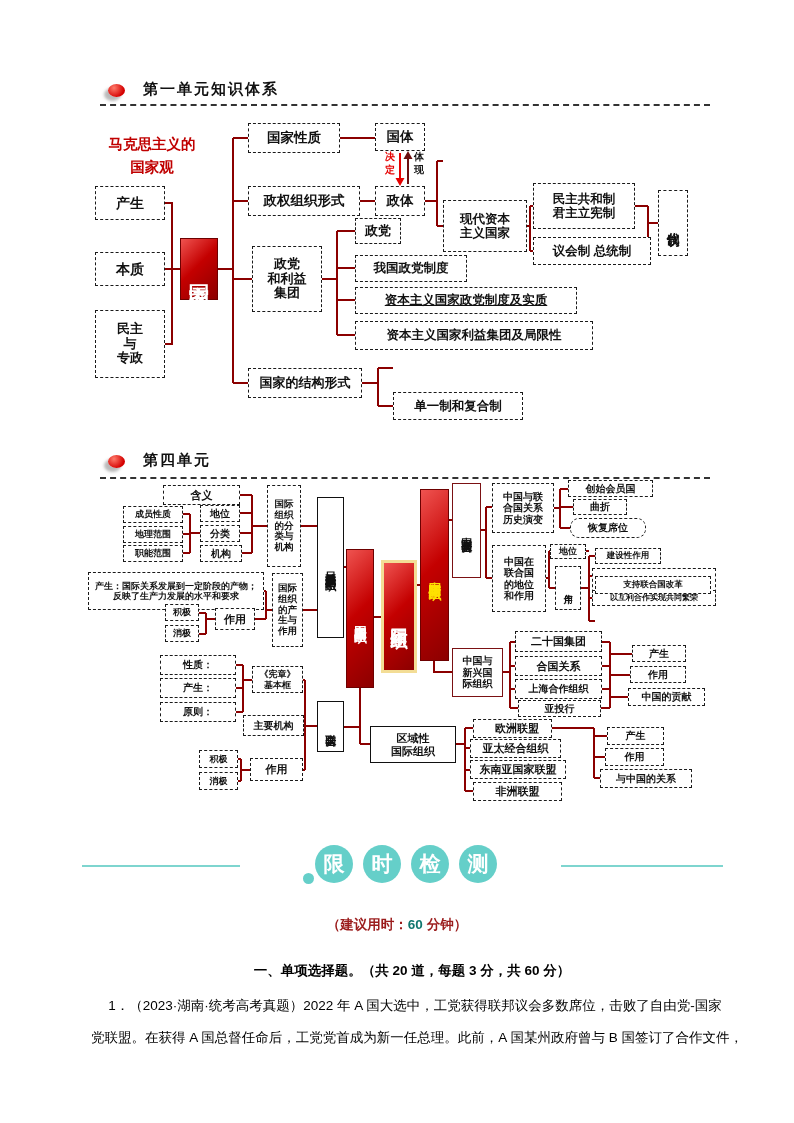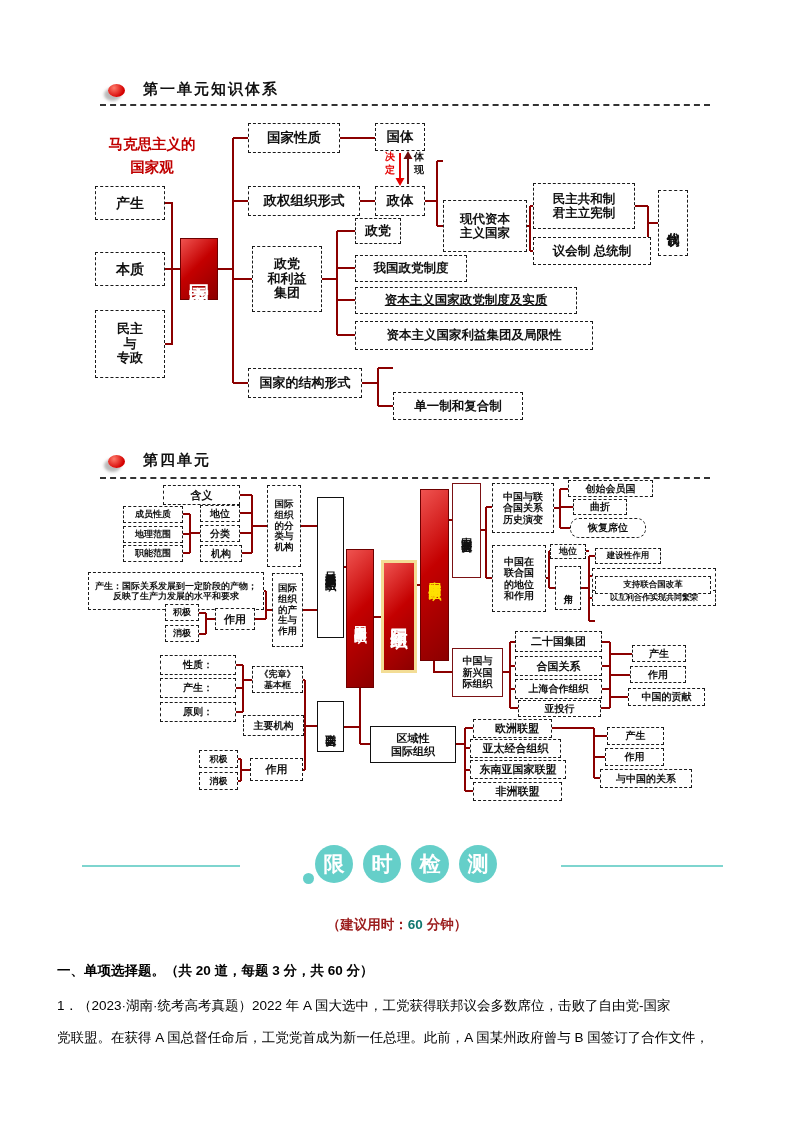--- a/index.html
+++ b/index.html
@@ -20,21 +20,21 @@
   .redbanner{position:absolute;display:flex;align-items:center;justify-content:center;
      background:linear-gradient(135deg,#ef5350 0%,#c40000 45%,#8c0000 100%);
      border:1px solid #6d0000;color:#fff;font-weight:bold;white-space:pre-line;box-sizing:border-box;}
   .sidelabel{position:absolute;color:#c00000;font-weight:bold;font-size:14.5px;text-align:center;
      white-space:pre-line;line-height:1.6;}
   .arrowtxt{position:absolute;font-size:10px;font-weight:bold;white-space:pre-line;line-height:1.25;text-align:center;}
   .tealline{position:absolute;height:2px;background:#7ed5cf;}
   .tealcircle{position:absolute;width:38px;height:38px;border-radius:50%;background:#65cfc9;
      color:#fff;font-size:21px;font-weight:bold;display:flex;align-items:center;justify-content:center;}
   .tealdot{position:absolute;width:11px;height:11px;border-radius:50%;background:#65cfc9;}
-  .examtext{position:absolute;font-size:13.5px;color:#000;}
+  .examtext{position:absolute;font-size:13.5px;color:#000;text-align:center;}
 </style>
 </head>
 <body>
 
 <div class="page">
 
   <svg class="lines" width="794" height="1123">
     <path fill="none" stroke="#8b0000" stroke-width="2" d="
       M165 203 H172 V344 H165 M165 269 H180
       M218 269 H233 M233 138 V383 M233 138 H248 M233 201 H248 M233 279 H252 M233 383 H248

